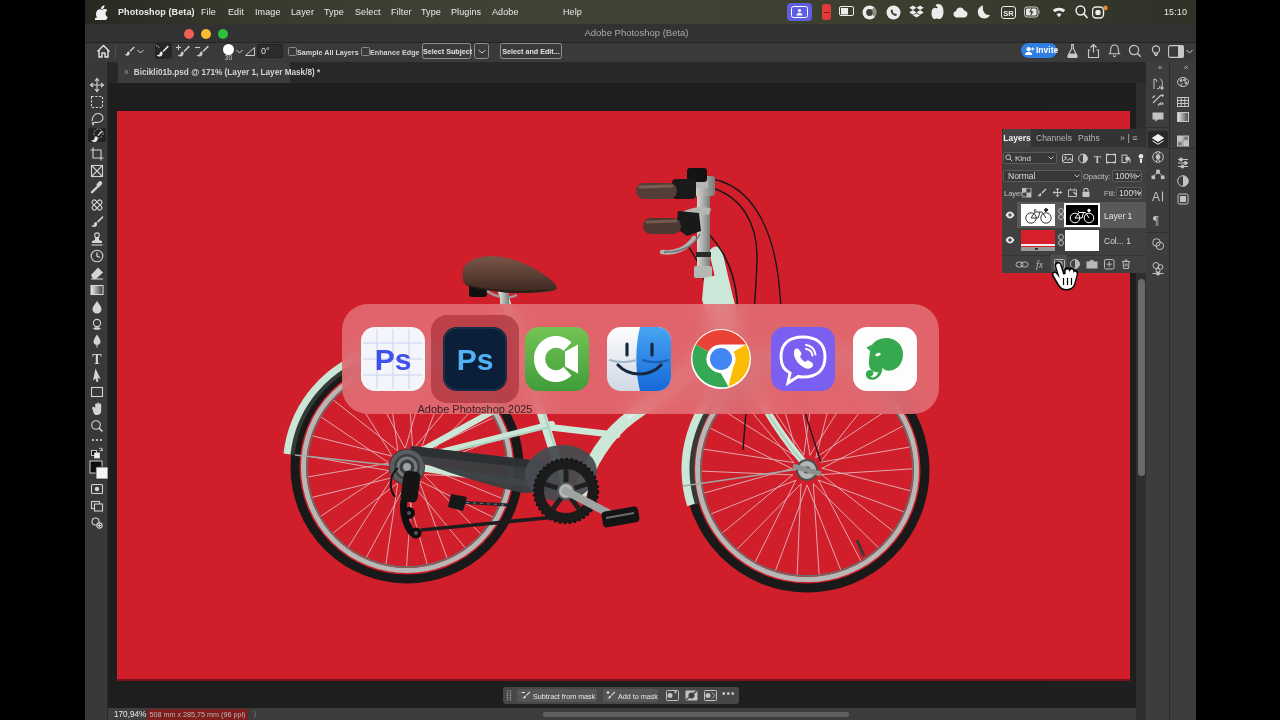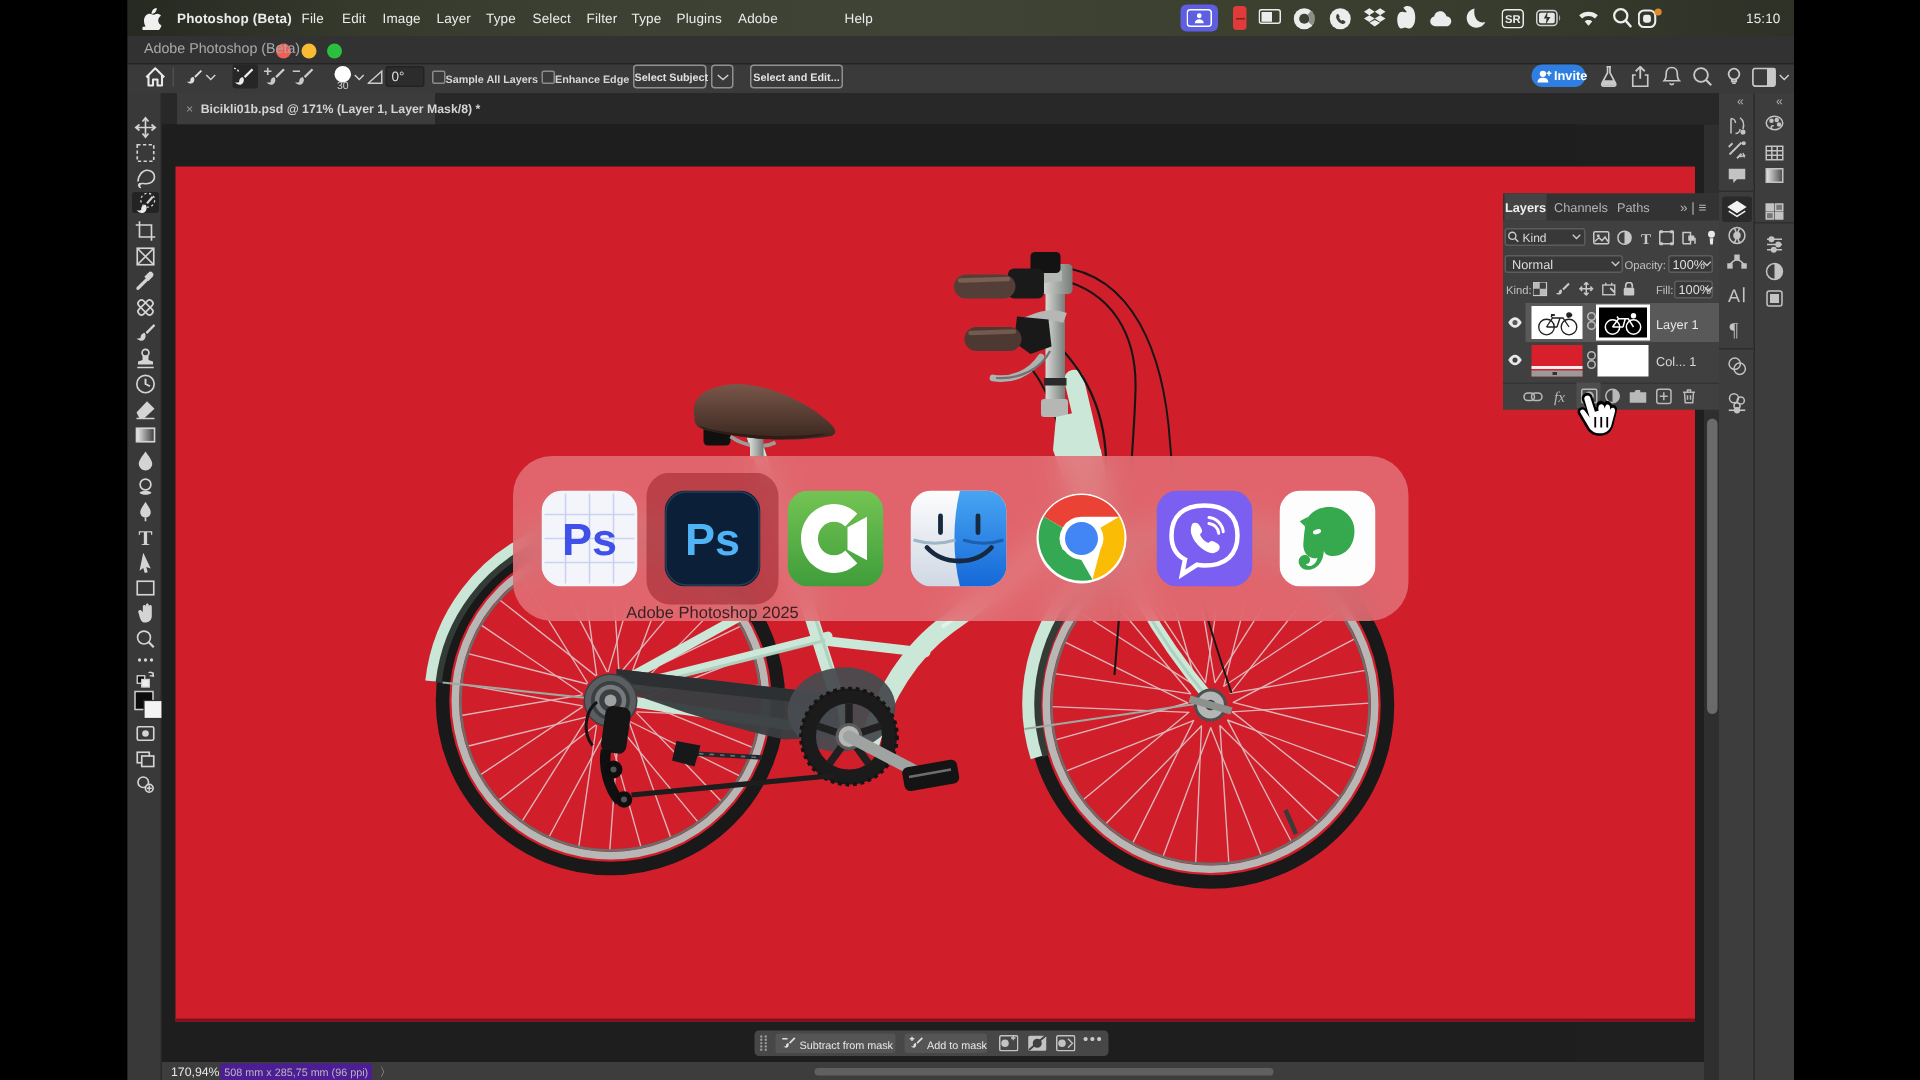--- a/index.html
+++ b/index.html
@@ -8,21 +8,21 @@
   .abs{position:absolute;}
   
   #screenbg{position:absolute;left:85px;top:0;width:1111px;height:720px;background:#1f1f1f;}
   
   #menubar{position:absolute;left:85px;top:0;width:1111px;height:24px;
     background:linear-gradient(90deg,#262921 0%,#363a2c 14%,#3d4134 30%,#404437 48%,#3c402f 66%,#383c2e 82%,#2e3126 100%);}
   .mitem{position:absolute;top:0;height:24px;line-height:25px;white-space:nowrap;color:#ececec;font-size:9px;letter-spacing:0.1px;}
   
   #titlebar{position:absolute;left:85px;top:24px;width:1111px;height:19px;background:#323232;border-bottom:1px solid #232323;box-sizing:border-box;}
   .tl{position:absolute;top:29px;width:10px;height:10px;border-radius:50%;}
-  #titletext{position:absolute;top:24px;left:96px;width:1111px;text-align:left;line-height:18px;font-size:9.5px;color:#a9a9a9;}
+  #titletext{position:absolute;top:24px;left:81px;width:1111px;text-align:center;line-height:18px;font-size:9.5px;color:#a9a9a9;}
   
   #optbar{position:absolute;left:85px;top:43px;width:1111px;height:19px;background:#3a3a3a;}
   
   #tabbar{position:absolute;left:108px;top:62px;width:1088px;height:21px;background:#282828;}
   #doctab{position:absolute;left:118px;top:62px;width:172px;height:21px;background:#3c3c3c;color:#d4d4d4;font-size:8.2px;line-height:22px;white-space:nowrap;}
   
   #toolbar{position:absolute;left:85px;top:62px;width:23px;height:658px;background:#393939;border-right:1px solid #2a2a2a;box-sizing:border-box;}
   
   #pasteboard{position:absolute;left:108px;top:83px;width:943px;height:625px;background:#1e1e1e;}
   #canvas{position:absolute;left:117px;top:111px;width:1013px;height:570px;background:#d01f2b;border-bottom:2px solid #7e121c;box-sizing:border-box;}
@@ -629,21 +629,21 @@
     </g>
     <defs>
         <linearGradient id="g2grad" x1="0" y1="0" x2="1" y2="0">
           <stop offset="0" stop-color="#e8e8e8"></stop>
           <stop offset="1" stop-color="#4a4a4a"></stop>
         </linearGradient>
       </defs>
   </svg>
   <div id="statusbar"></div>
   <div class="abs" style="left:114px;top:709.5px;font-size:8.2px;color:#e8e8e8;">170,94%</div>
-  <div class="abs" style="left:147px;top:709px;width:101px;height:11px;background:#4c1d95;color:#b8b8b8;font-size:7.2px;line-height:11px;text-align:center;white-space:nowrap;">508 mm x 285,75 mm (96 ppi)</div>
+  <div class="abs" style="left:147px;top:709px;width:101px;height:11px;background:#7f1d1d;color:#b8b8b8;font-size:7.2px;line-height:11px;text-align:center;white-space:nowrap;">508 mm x 285,75 mm (96 ppi)</div>
   <div class="abs" style="left:253px;top:709px;font-size:8px;color:#b8b8b8;">〉</div>
   <div class="abs" style="left:543px;top:712px;width:306px;height:5px;background:#606060;border-radius:2.5px;"></div>
   <div id="maskbar"></div>
   <svg class="abs" style="left:506px;top:690px;" width="7" height="11" viewBox="0 0 7 11">
     <g fill="#9a9a9a">
         <circle cx="1.5" cy="1" r="0.8"></circle>
         <circle cx="1.5" cy="3.2" r="0.8"></circle>
         <circle cx="1.5" cy="5.4" r="0.8"></circle>
         <circle cx="1.5" cy="7.6" r="0.8"></circle>
         <circle cx="1.5" cy="9.8" r="0.8"></circle>
@@ -726,21 +726,21 @@
   <div class="abs" style="left:1003px;top:170px;width:79px;height:12px;border:1px solid #5c5c5c;background:#383838;border-radius:2px;box-sizing:border-box;color:#ddd;font-size:8.5px;line-height:10px;padding-left:4px;">Normal</div>
   <svg class="abs" style="left:1074px;top:174px;" width="6" height="4" viewBox="0 0 6 4">
       <path d="M0.5,0.5 L3,3 L5.5,0.5" fill="none" stroke="#ccc" stroke-width="0.9"></path>
     </svg>
   <div class="abs" style="left:1083px;top:171.5px;font-size:7.5px;color:#c0c0c0;">Opacity:</div>
   <div class="abs" style="left:1112px;top:170px;width:30px;height:12px;border:1px solid #5c5c5c;background:#383838;border-radius:2px;box-sizing:border-box;color:#ddd;font-size:8.5px;line-height:10px;padding-left:2px;">100%</div>
   <svg class="abs" style="left:1135px;top:174px;" width="6" height="4" viewBox="0 0 6 4">
       <path d="M0.5,0.5 L3,3 L5.5,0.5" fill="none" stroke="#ccc" stroke-width="0.9"></path>
     </svg>
 
-  <div class="abs" style="left:1004px;top:189px;font-size:7.5px;color:#c0c0c0;">Kind:</div>
+  <div class="abs" style="left:1004px;top:189px;font-size:7.5px;color:#c0c0c0;">Layer:</div>
   <svg class="abs" style="left:1022px;top:188px;" width="68" height="10" viewBox="0 0 68 10">
     <g fill="#c8c8c8">
       <path d="M0,0 L4.5,0 L4.5,4.5 L0,4.5 Z M4.5,4.5 L9,4.5 L9,9 L4.5,9 Z" opacity="0.9"></path>
       <rect x="0" y="0" width="9" height="9" fill="none" stroke="#c8c8c8" stroke-width="0.8"></rect>
       <g transform="translate(15,0)">
           <path d="M8.5,0.5 L4.5,4.5 L5.5,5.5 L9.5,1.5 Z M4,5 C3,4.9 2,6 2.2,7.1 C1.5,7.5 0.9,7.4 0.3,7.3 C1.1,8.3 2.8,8.9 3.7,7.9 C4.4,7.1 4.5,5.8 4,5 Z"></path>
         </g>
       <g transform="translate(31,0)" stroke="#c8c8c8" stroke-width="1" fill="none">
           <path d="M4.5,0.5 L4.5,8.5 M0.5,4.5 L8.5,4.5 M3,1.8 L4.5,0.3 L6,1.8 M3,7.2 L4.5,8.7 L6,7.2 M1.8,3 L0.3,4.5 L1.8,6 M7.2,3 L8.7,4.5 L7.2,6"></path>
         </g>

